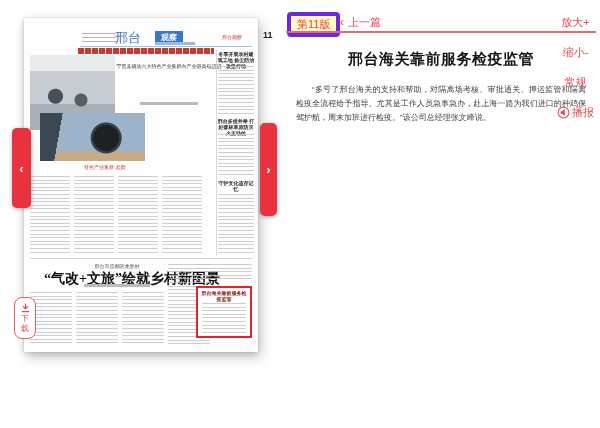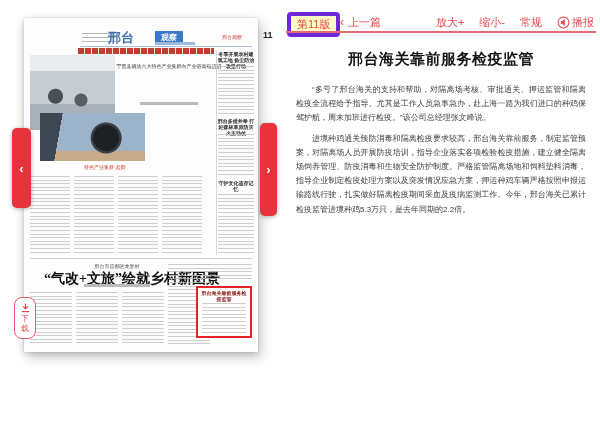--- a/index.html
+++ b/index.html
@@ -7,21 +7,21 @@
   body { font-family:"Liberation Sans", sans-serif; }
   .stage { position:relative; width:600px; height:428px; background:#ffffff; overflow:hidden; }
 
   
   .badge {
     position:absolute; left:287px; top:12px; font-size:11px; color:#e8454f;
     border:4px solid #6d28d9; border-radius:4px; padding:2px 6px; background:#fef9c3; line-height:13px;
   }
   .prev-article { position:absolute; left:340px; top:15px; font-size:11px; color:#e8454f; cursor:pointer;text-align:center; }
   .prev-article .chev { margin-right:4px; font-size:12px; }
-  .toolbar { position:absolute; right:6px; top:15px; display:flex; align-items:center; gap:15px; font-size:11px; color:#e8454f; }
+  .toolbar { position:absolute; right:6px; top:15px; display:flex; align-items:center; gap:15px; font-size:11px; color:#e8454f;flex-direction:column; }
   .toolbar .titem { cursor:pointer; display:flex; align-items:center; gap:2px; }
   .toolbar-rule { position:absolute; left:286px; top:31px; width:310px; height:2px; background:#e26b74; }
 
   
   .article-title {
     position:absolute; left:296px; top:50px; width:290px; text-align:center;
     font-size:15px; font-weight:700; color:#151515; letter-spacing:0.5px;
   }
   .article-body {
     position:absolute; left:296px; top:83px; width:290px;
@@ -31,21 +31,21 @@
 
   
   .sheet {
     position:absolute; left:24px; top:18px; width:234px; height:334px; background:#fdfdfd;
     box-shadow:0 0 1px rgba(0,0,0,.25), 3px 5px 12px rgba(0,0,0,.22), -1px 2px 6px rgba(0,0,0,.12);
   }
   .sheet * { position:absolute; }
   .tx { background:repeating-linear-gradient(to bottom,#bfbfbf 0,#bfbfbf 1px,transparent 1px,transparent 3.6px); opacity:.75; }
   .m-date { left:58px; top:15px; width:34px; height:11px;
     background:repeating-linear-gradient(to bottom,#b5b5b5 0,#b5b5b5 1px,transparent 1px,transparent 4px); }
-  .m-name { left:84px; top:11px; font-size:13px; font-weight:700; color:#3c6fb5; font-family:"Liberation Serif",serif; }
+  .m-name { left:91px; top:11px; font-size:13px; font-weight:400; color:#3c6fb5; font-family:"Liberation Serif",serif; }
   .m-tag { left:131px; top:13px; font-size:8px; color:#fff; background:#3c78c8; padding:1px 6px; font-weight:700; }
   .m-sub { left:131px; top:24px; width:40px; height:3px; background:#9db9dd; }
   .m-edition { left:198px; top:16px; font-size:5px; color:#c2342c; }
   .m-page { left:219px; top:12px; font-size:9px; font-weight:700; color:#222;margin-left:20px; }
   .m-rule { left:56px; top:28px; width:172px; height:1px; background:#a9c0de; }
   .banner { left:54px; top:30px; width:136px; height:6px; background:#c43b2f;
     background-image:repeating-linear-gradient(to right,transparent 0 6px,rgba(255,255,255,.85) 6px 7px); }
   .col-sep { left:192px; top:32px; width:1px; height:205px; background:#d8d8d8; }
 
   .photo1 { left:6px; top:37px; width:85px; height:75px;
@@ -183,16 +183,15 @@
         <path d="M4 5.6v2.8h1.7L8.4 10.7V3.3L5.7 5.6z" fill="#e8454f"></path>
       </svg>
       <span>播报</span>
     </span>
   </div>
   <div class="toolbar-rule"></div>
 
   <h1 class="article-title">邢台海关靠前服务检疫监管</h1>
   <div class="article-body">
     <p>“多亏了邢台海关的支持和帮助，对隔离场考核、审批通关、押运监管和隔离检疫全流程给予指导。尤其是工作人员急事急办，赴上海一路为我们进口的种鸡保驾护航，周末加班进行检疫。”该公司总经理张文峰说。</p>
-    <p>进境种鸡通关预防消毒和隔离检疫要求较高，邢台海关靠前服务，制定监管预案，对隔离场人员开展防疫培训，指导企业落实各项检验检疫措施，建立健全隔离场饲养管理、防疫消毒和生物安全防护制度。严格监管隔离场地和饲料垫料消毒，指导企业制定检疫处理方案以及突发情况应急方案，押运种鸡车辆严格按照申报运输路线行驶，扎实做好隔离检疫期间采血及疫病监测工作。今年，邢台海关已累计检疫监管进境种鸡5.3万只，是去年同期的2.2倍。</p>
   </div>
 
 </div>
 
 </body></html>

